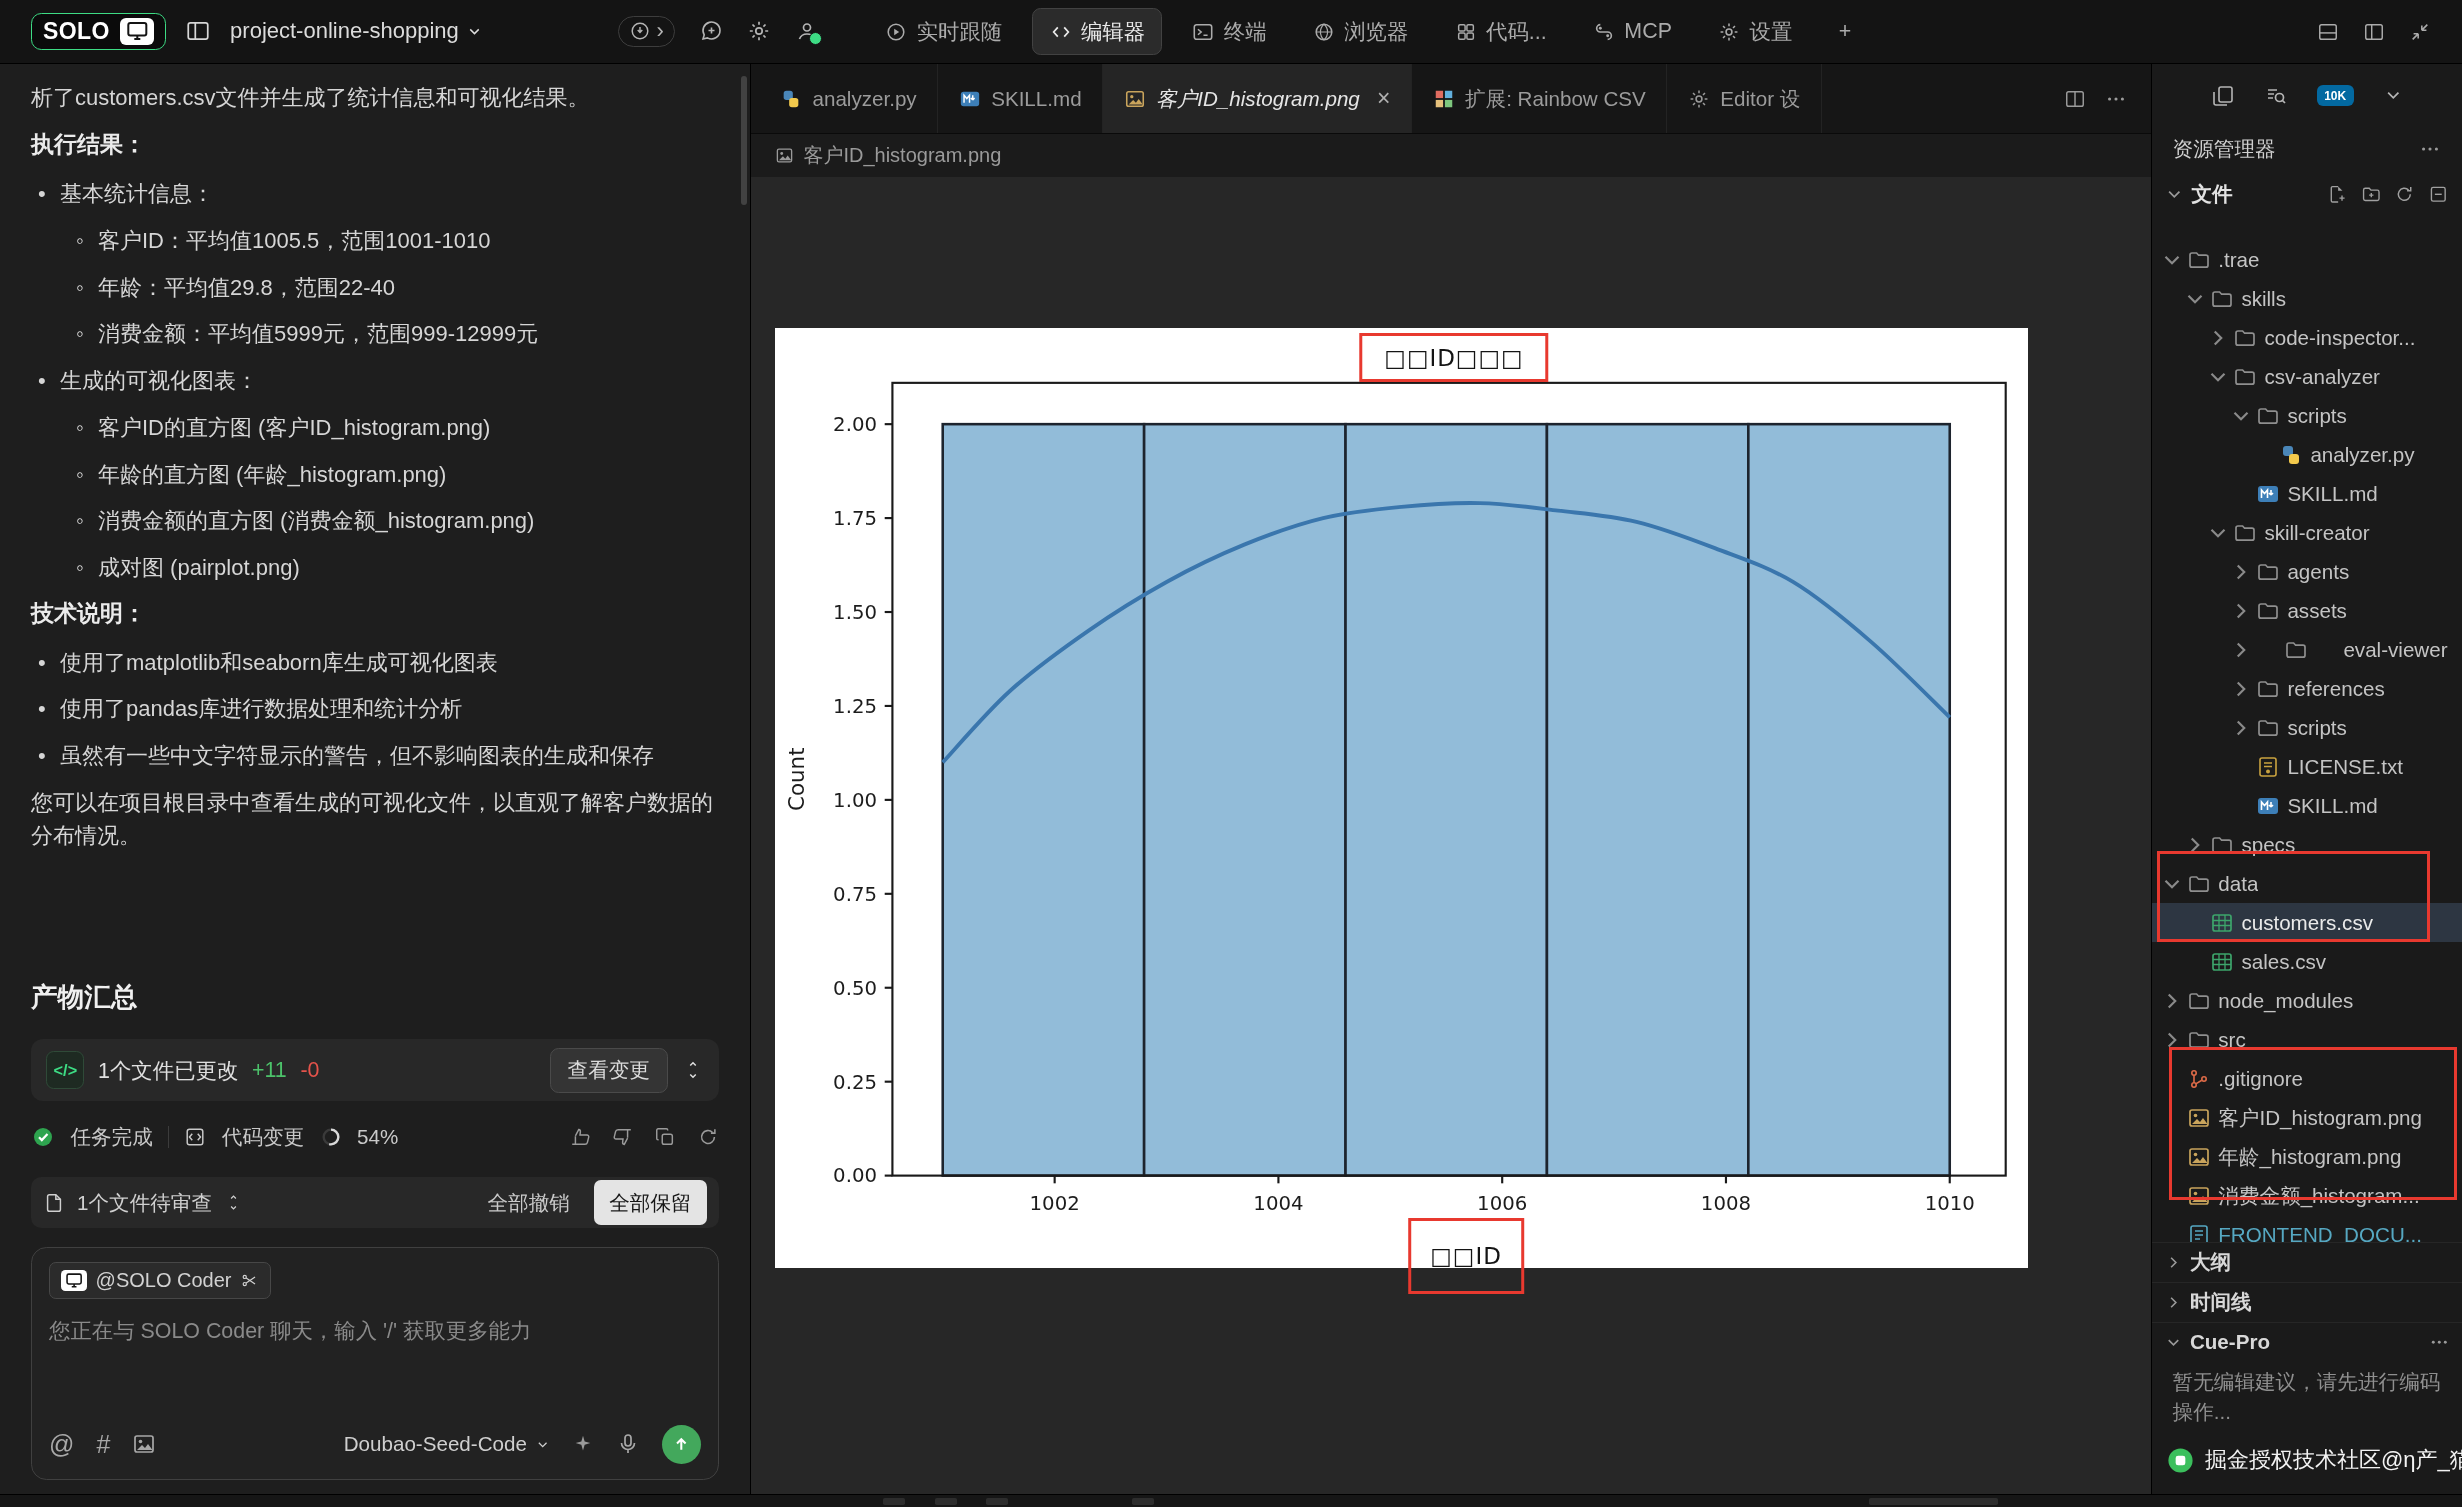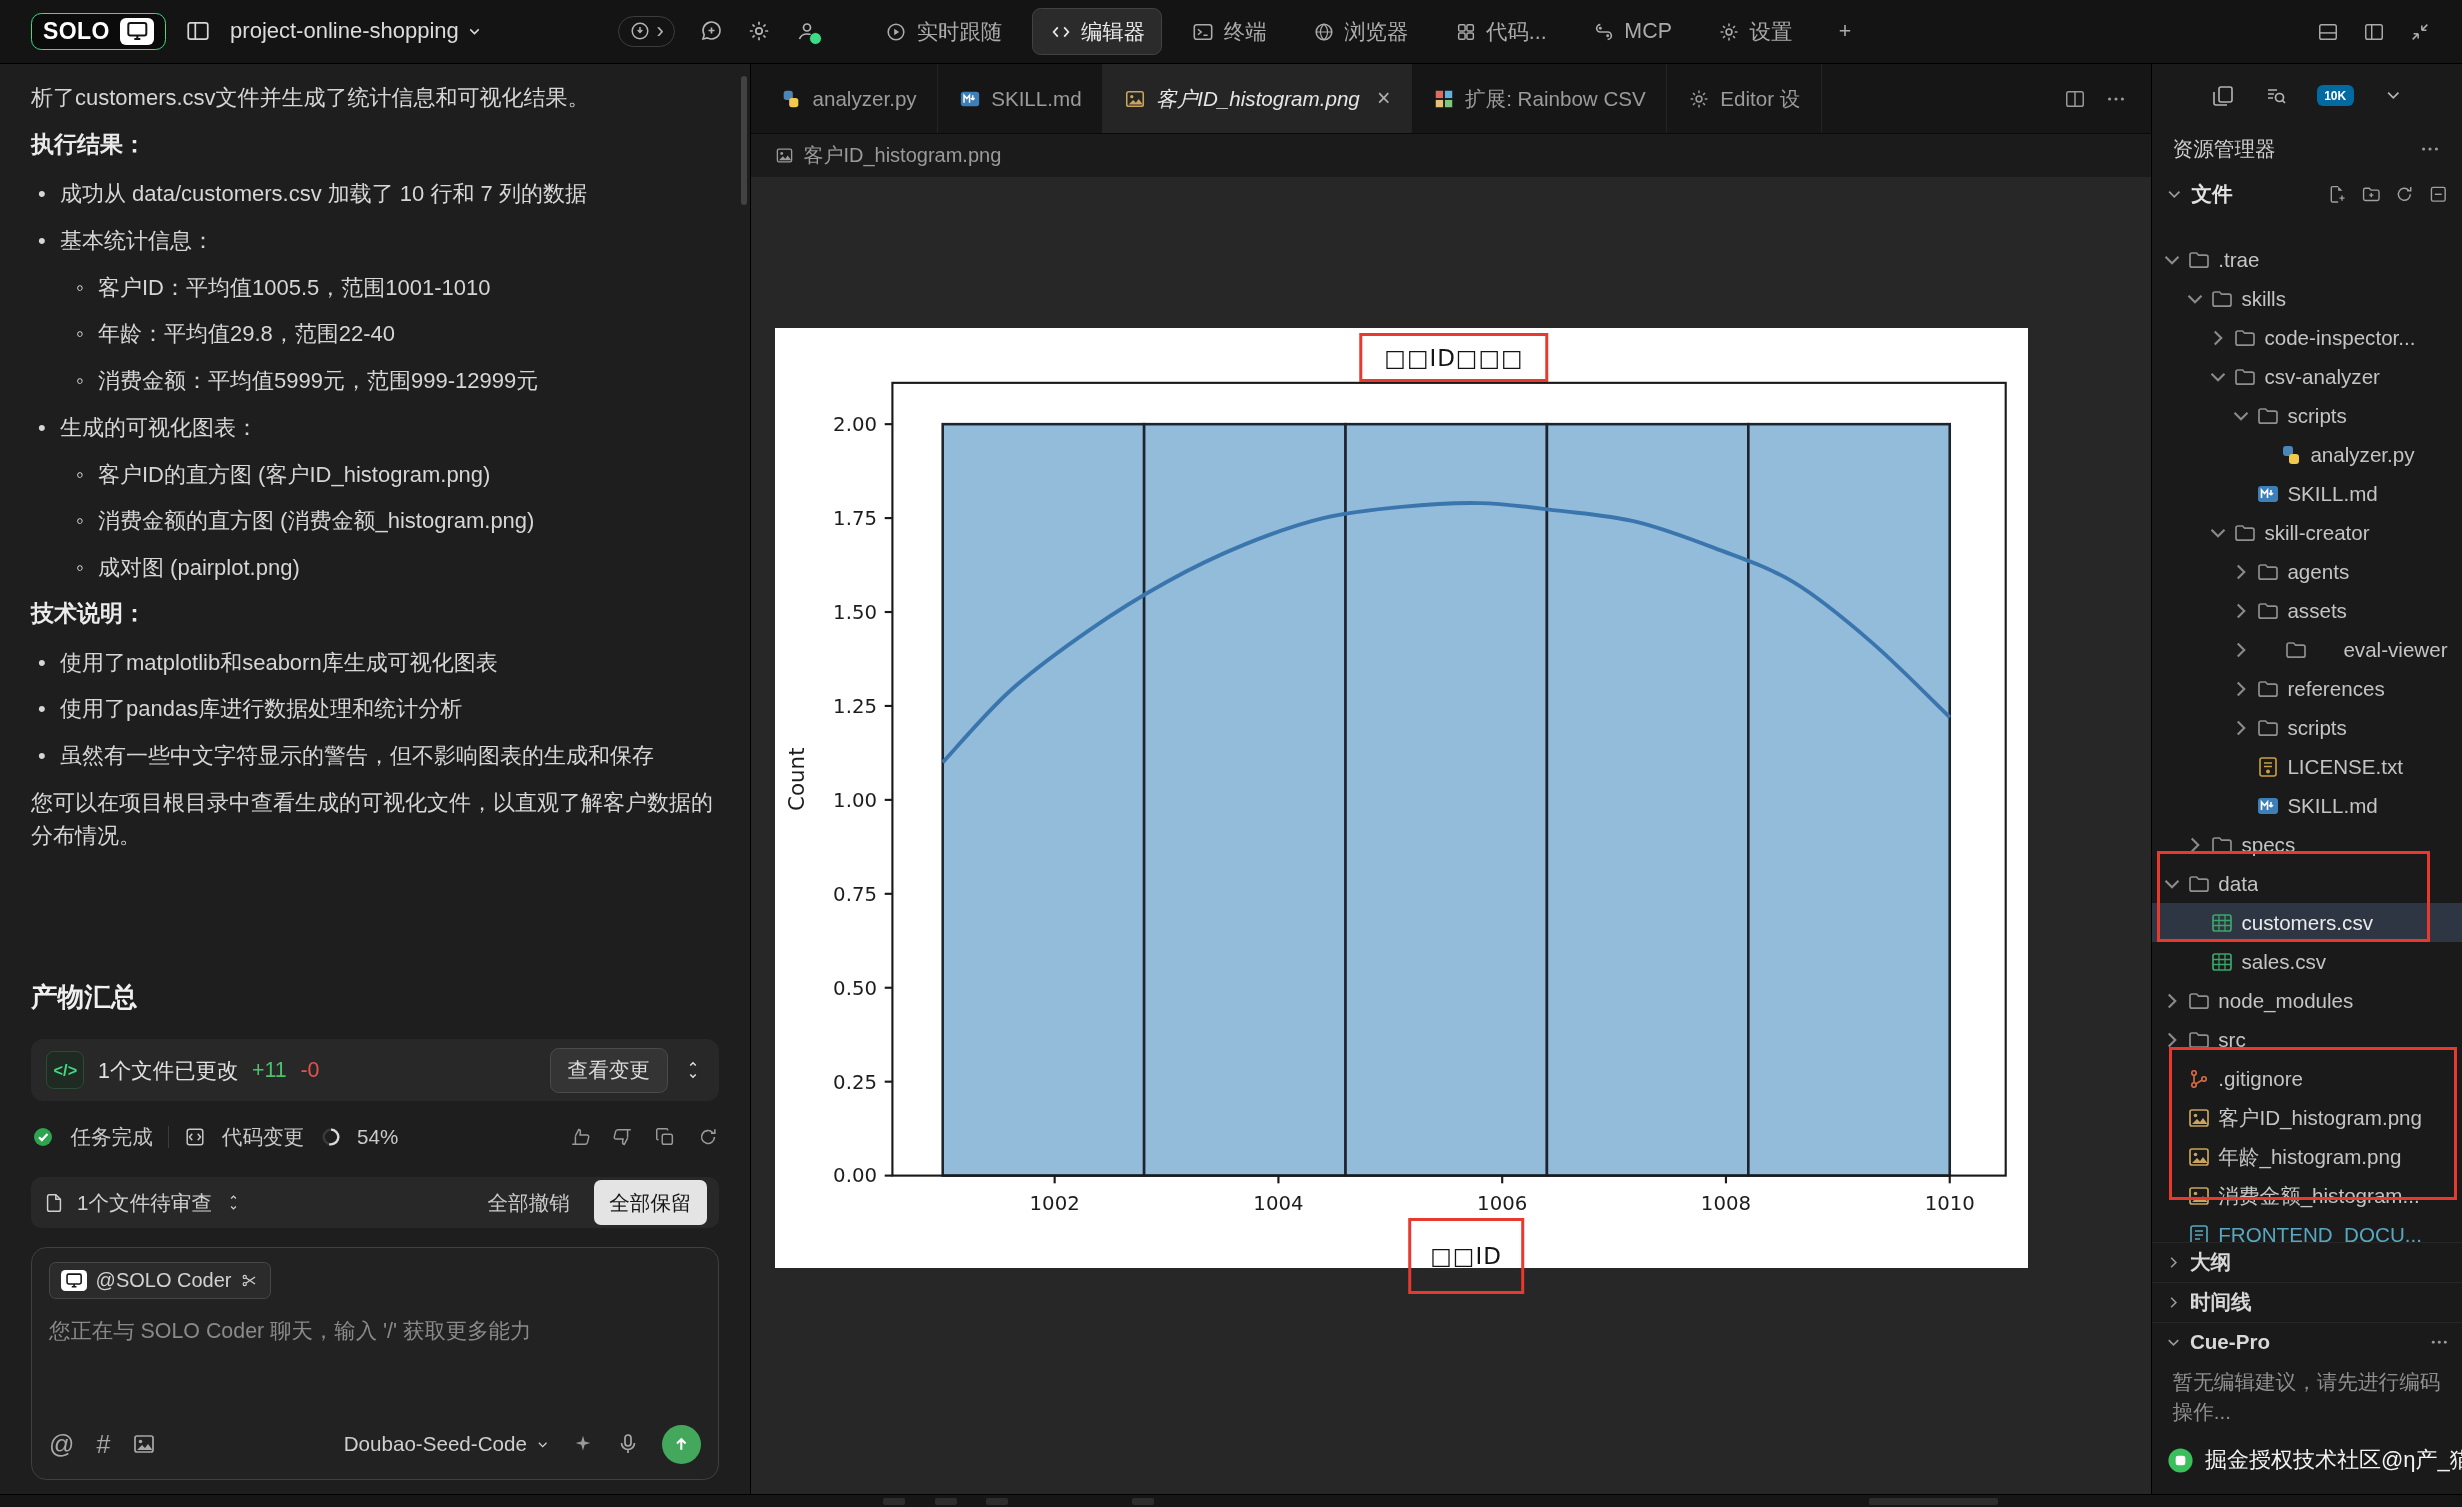--- a/index.html
+++ b/index.html
@@ -254,28 +254,28 @@
   </header>
 
   <div class="main">
 
     <aside class="chat-panel">
       <div class="scrollthumb"></div>
       <div id="chat-sections">
           <div class="cp">析了customers.csv文件并生成了统计信息和可视化结果。</div>
           <div class="ch">执行结果：</div>
           <ul class="cul">
-            <li>成功从 data/customers.csv 加载了 10 行和 7 列的数据</li>
             <li>基本统计信息：<ul>
                 <li>客户ID：平均值1005.5，范围1001-1010</li>
                 <li>年龄：平均值29.8，范围22-40</li>
                 <li>消费金额：平均值5999元，范围999-12999元</li>
               </ul></li>
             <li>生成的可视化图表：<ul>
                 <li>客户ID的直方图 (客户ID_histogram.png)</li>
+                <li>年龄的直方图 (年龄_histogram.png)</li>
                 <li>消费金额的直方图 (消费金额_histogram.png)</li>
                 <li>成对图 (pairplot.png)</li>
               </ul></li>
           </ul>
           <div class="ch">技术说明：</div>
           <ul class="cul">
             <li>使用了matplotlib和seaborn库生成可视化图表</li>
             <li>使用了pandas库进行数据处理和统计分析</li>
             <li>虽然有一些中文字符显示的警告，但不影响图表的生成和保存</li>
           </ul>

